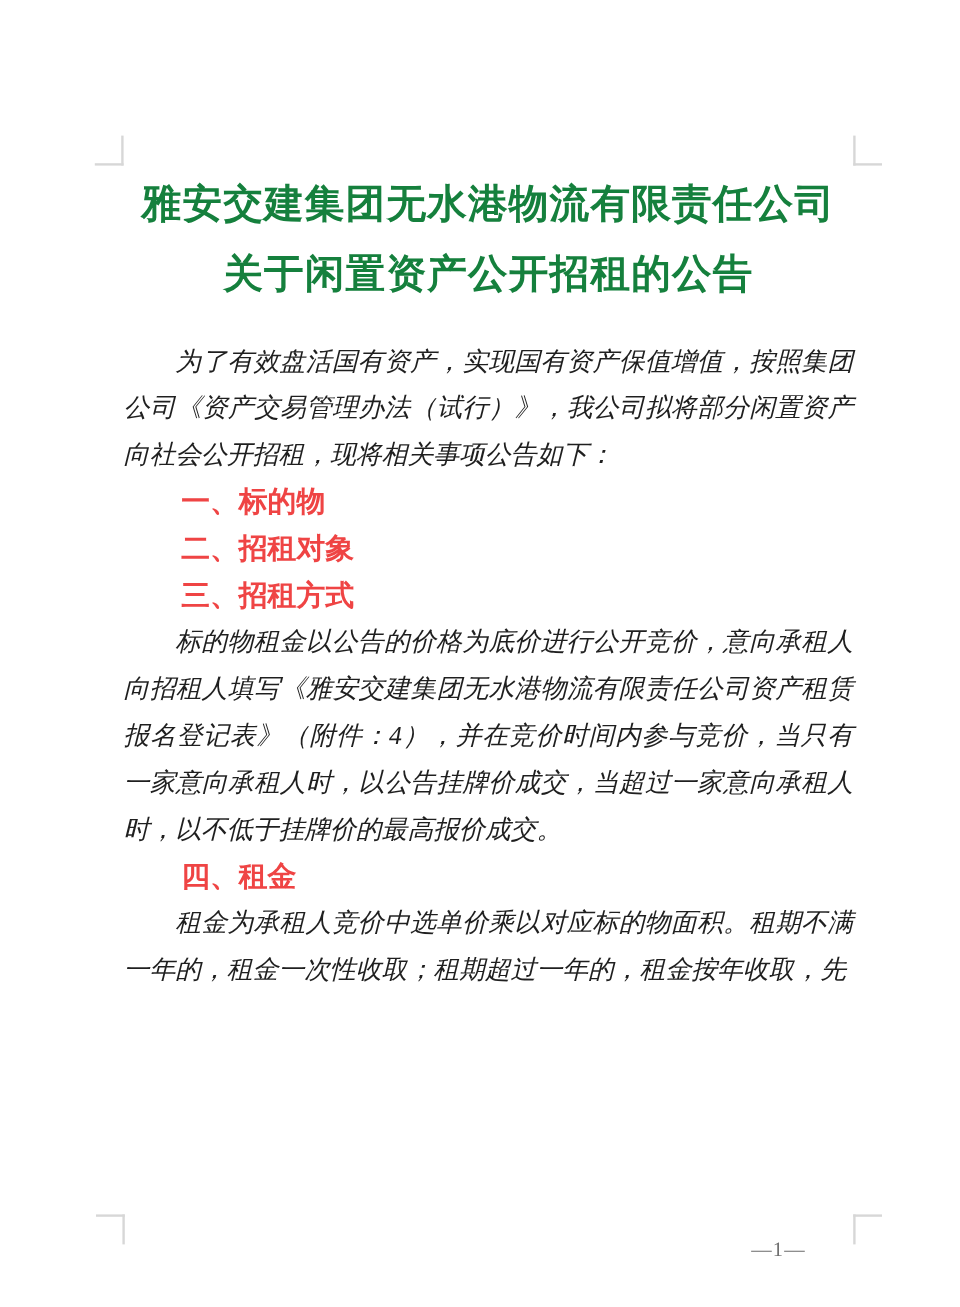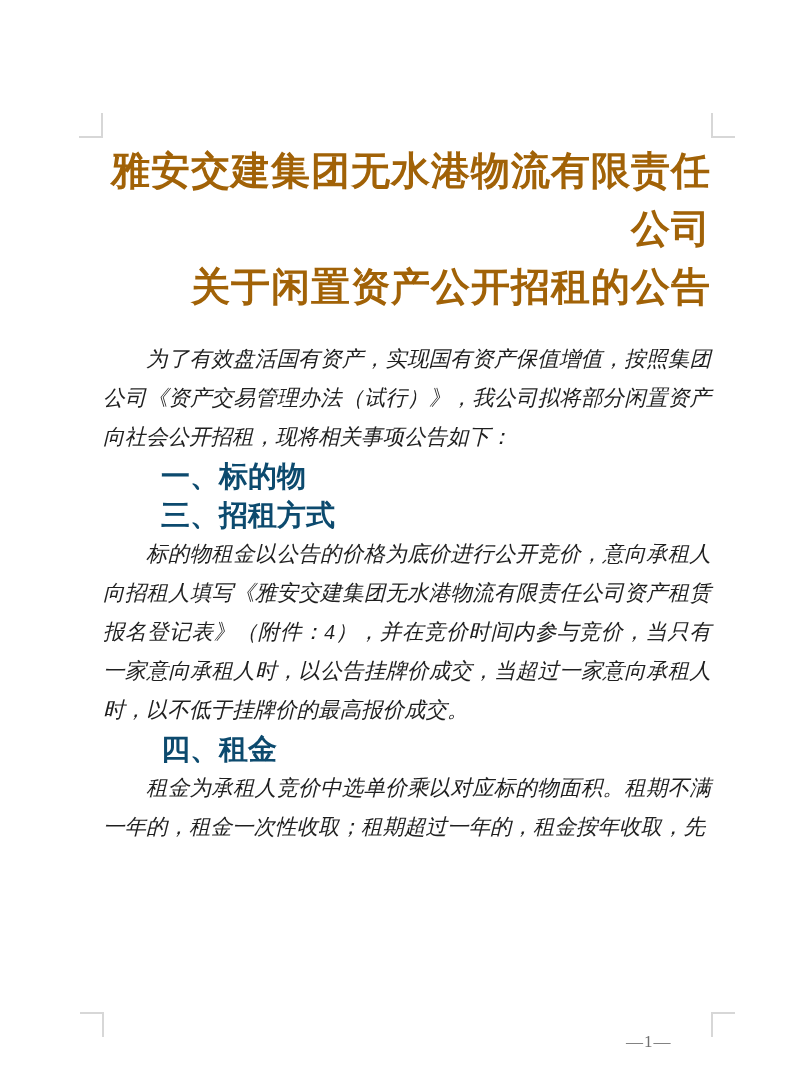--- a/index.html
+++ b/index.html
@@ -26,48 +26,48 @@
   .mark.bl { left: 80px;  top: 1012px; border-right-width: 2px; border-top-width: 2px; }
   .mark.br { left: 711px; top: 1012px; border-left-width: 2px;  border-top-width: 2px; }
 
   .content {
     position: absolute;
     left: 103px;
     top: 142px;
     width: 608px;
   }
   .title-line {
-    font-size: 39px;
+    font-size: 33px;
     line-height: 58px;
     font-weight: bold;
-    text-align: right;
+    text-align: center;
     letter-spacing: 1px;
-    color: #a16207;
+    color: #15803d;
     font-family: "Liberation Serif", serif;
   }
   .title-block { margin-bottom: 24px; }
 
   .body-block {
     font-size: 21.5px;
     line-height: 39px;
     text-align: justify;
     text-justify: inter-ideograph;
     color: #1f1f1f;
   }
   .para {
     text-indent: 2em;
     margin: 0;
     font-style: italic;
   }
   .heading {
     text-indent: 2em;
     font-weight: bold;
-    color: #0c4a6e;
+    color: #ef4444;
     font-family: Liberation Sans, sans-serif;
-    font-size: 29px;
+    font-size: 24px;
     line-height: 39px;
     margin: 0;
   }
   .page-number {
     position: absolute;
     left: 626px;
     top: 1031px;
     width: 100px;
     font-size: 17px;
     line-height: 22px;
@@ -91,20 +91,21 @@
     <div class="title-block">
       <div class="title-line">雅安交建集团无水港物流有限责任公司</div>
       <div class="title-line">关于闲置资产公开招租的公告</div>
     </div>
 
     <div class="body-block">
       <p class="para">为了有效盘活国有资产，实现国有资产保值增值，按照集团公司《资产交易管理办法（试行）》，我公司拟将部分闲置资产向社会公开招租，现将相关事项公告如下：</p>
 
       <p class="heading">一、标的物</p>
 
+      <p class="heading">二、招租对象</p>
 
       <p class="heading">三、招租方式</p>
       <p class="para">标的物租金以公告的价格为底价进行公开竞价，意向承租人向招租人填写《雅安交建集团无水港物流有限责任公司资产租赁报名登记表》（附件：4），并在竞价时间内参与竞价，当只有一家意向承租人时，以公告挂牌价成交，当超过一家意向承租人时，以不低于挂牌价的最高报价成交。</p>
 
       <p class="heading">四、租金</p>
       <p class="para">租金为承租人竞价中选单价乘以对应标的物面积。租期不满一年的，租金一次性收取；租期超过一年的，租金按年收取，先</p>
     </div>
 
   </div>
 

